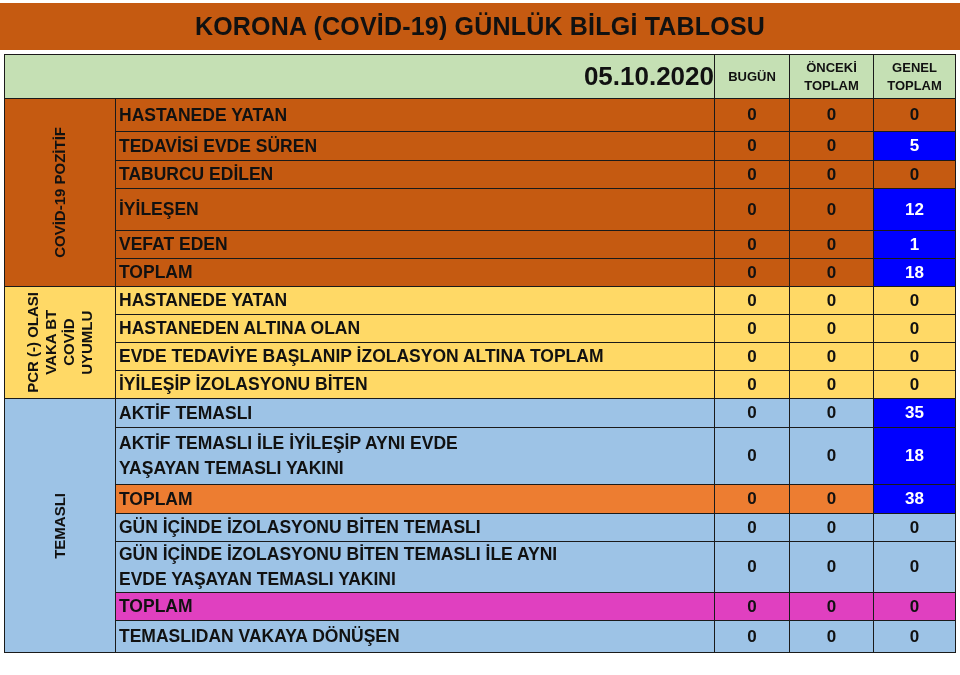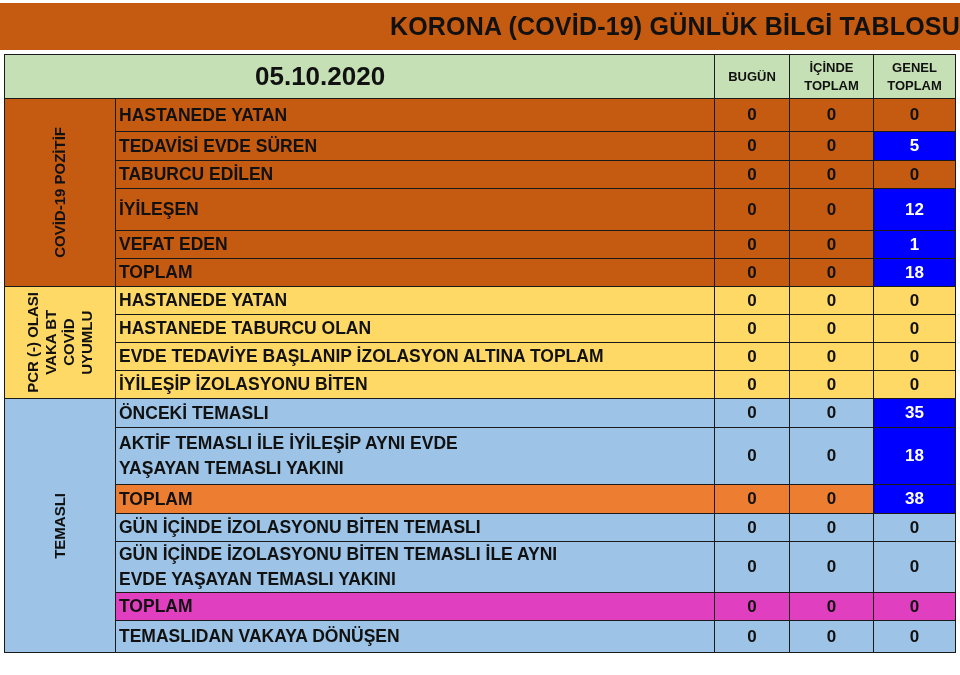--- a/index.html
+++ b/index.html
@@ -1,24 +1,24 @@
 <!DOCTYPE html>
 <html><head>
 <meta charset="utf-8">
 <style>
   html, body { margin:0; padding:0; }
   body { width:960px; height:675px; background:#ffffff; position:relative; overflow:hidden;
          font-family:"Liberation Sans", sans-serif; }
   .title-bar { position:absolute; left:0; top:3px; width:960px; height:47px; background:#c55a11;
-               display:flex; align-items:center; justify-content:flex-end; }
+               display:flex; align-items:center; justify-content:center; }
   .title-bar span { font-weight:bold; font-size:25px; color:#111; letter-spacing:0.2px; }
   table.grid { position:absolute; left:4px; top:54px; border-collapse:collapse; table-layout:fixed; width:951px; }
   table.grid td { border:1.5px solid #1a1a1a; padding:0; font-weight:bold; color:#111; }
   .hdr { background:#c5e0b4; }
-  .date { color:#0b1fd6; font-size:26px; text-align:left; padding-left:250px !important; }
+  .date { color:#0b1fd6; font-size:26px; text-align:right; padding-left:250px !important; }
   .colhead { font-size:13px; text-align:center; line-height:18px; }
   .label { font-size:17.5px; padding-left:3px !important; line-height:25px;margin-top:28px; }
   .num { text-align:center; font-size:17px; }
   .side { text-align:center; vertical-align:middle; }
   .side div { writing-mode:vertical-rl; transform:rotate(180deg); margin:0 auto; font-size:15px; line-height:18px; text-align:center; white-space:pre-line; }
   .orange { background:#c55a11; }
   .yellow { background:#ffd966; }
   .blue { background:#9dc3e6; }
   .orange2 { background:#ed7d31; }
   .pink { background:#e040c0; }
@@ -36,21 +36,21 @@
     <col style="width:111px">
       <col style="width:599px">
       <col style="width:75px">
       <col style="width:84px">
       <col style="width:82px">
   </colgroup>
   <tbody>
       <tr class="hdr" style="height:44px">
     <td colspan="2" class="date">05.10.2020</td>
     <td class="colhead">BUGÜN</td>
-    <td class="colhead" style="white-space:pre-line">İÇİNDE
+    <td class="colhead" style="white-space:pre-line">ÖNCEKİ
 TOPLAM</td>
     <td class="colhead" style="white-space:pre-line">GENEL
 TOPLAM</td>
   </tr>
 
   <tr class="orange" style="height:33px">
     <td rowspan="6" class="side orange">
           <div>COVİD-19 POZİTİF</div>
         </td>
     <td class="label">HASTANEDE YATAN</td>
@@ -95,21 +95,21 @@
 VAKA BT
 COVİD
 UYUMLU</div>
         </td>
     <td class="label">HASTANEDE YATAN</td>
     <td class="num">0</td>
     <td class="num">0</td>
     <td class="num">0</td>
   </tr>
   <tr class="yellow" style="height:28px">
-    <td class="label">HASTANEDE TABURCU OLAN</td>
+    <td class="label">HASTANEDEN ALTINA OLAN</td>
     <td class="num">0</td>
     <td class="num">0</td>
     <td class="num">0</td>
   </tr>
   <tr class="yellow" style="height:28px">
     <td class="label">EVDE TEDAVİYE BAŞLANIP İZOLASYON ALTINA TOPLAM</td>
     <td class="num">0</td>
     <td class="num">0</td>
     <td class="num">0</td>
   </tr>
@@ -117,21 +117,21 @@
     <td class="label">İYİLEŞİP İZOLASYONU BİTEN</td>
     <td class="num">0</td>
     <td class="num">0</td>
     <td class="num">0</td>
   </tr>
 
   <tr class="blue" style="height:29px">
     <td rowspan="7" class="side blue">
           <div>TEMASLI</div>
         </td>
-    <td class="label">ÖNCEKİ TEMASLI</td>
+    <td class="label">AKTİF TEMASLI</td>
     <td class="num">0</td>
     <td class="num">0</td>
     <td class="num hl">35</td>
   </tr>
   <tr class="blue" style="height:57px">
     <td class="label" style="padding-right:180px !important">AKTİF TEMASLI İLE İYİLEŞİP AYNI EVDE YAŞAYAN TEMASLI YAKINI</td>
     <td class="num">0</td>
     <td class="num">0</td>
     <td class="num hl">18</td>
   </tr>

